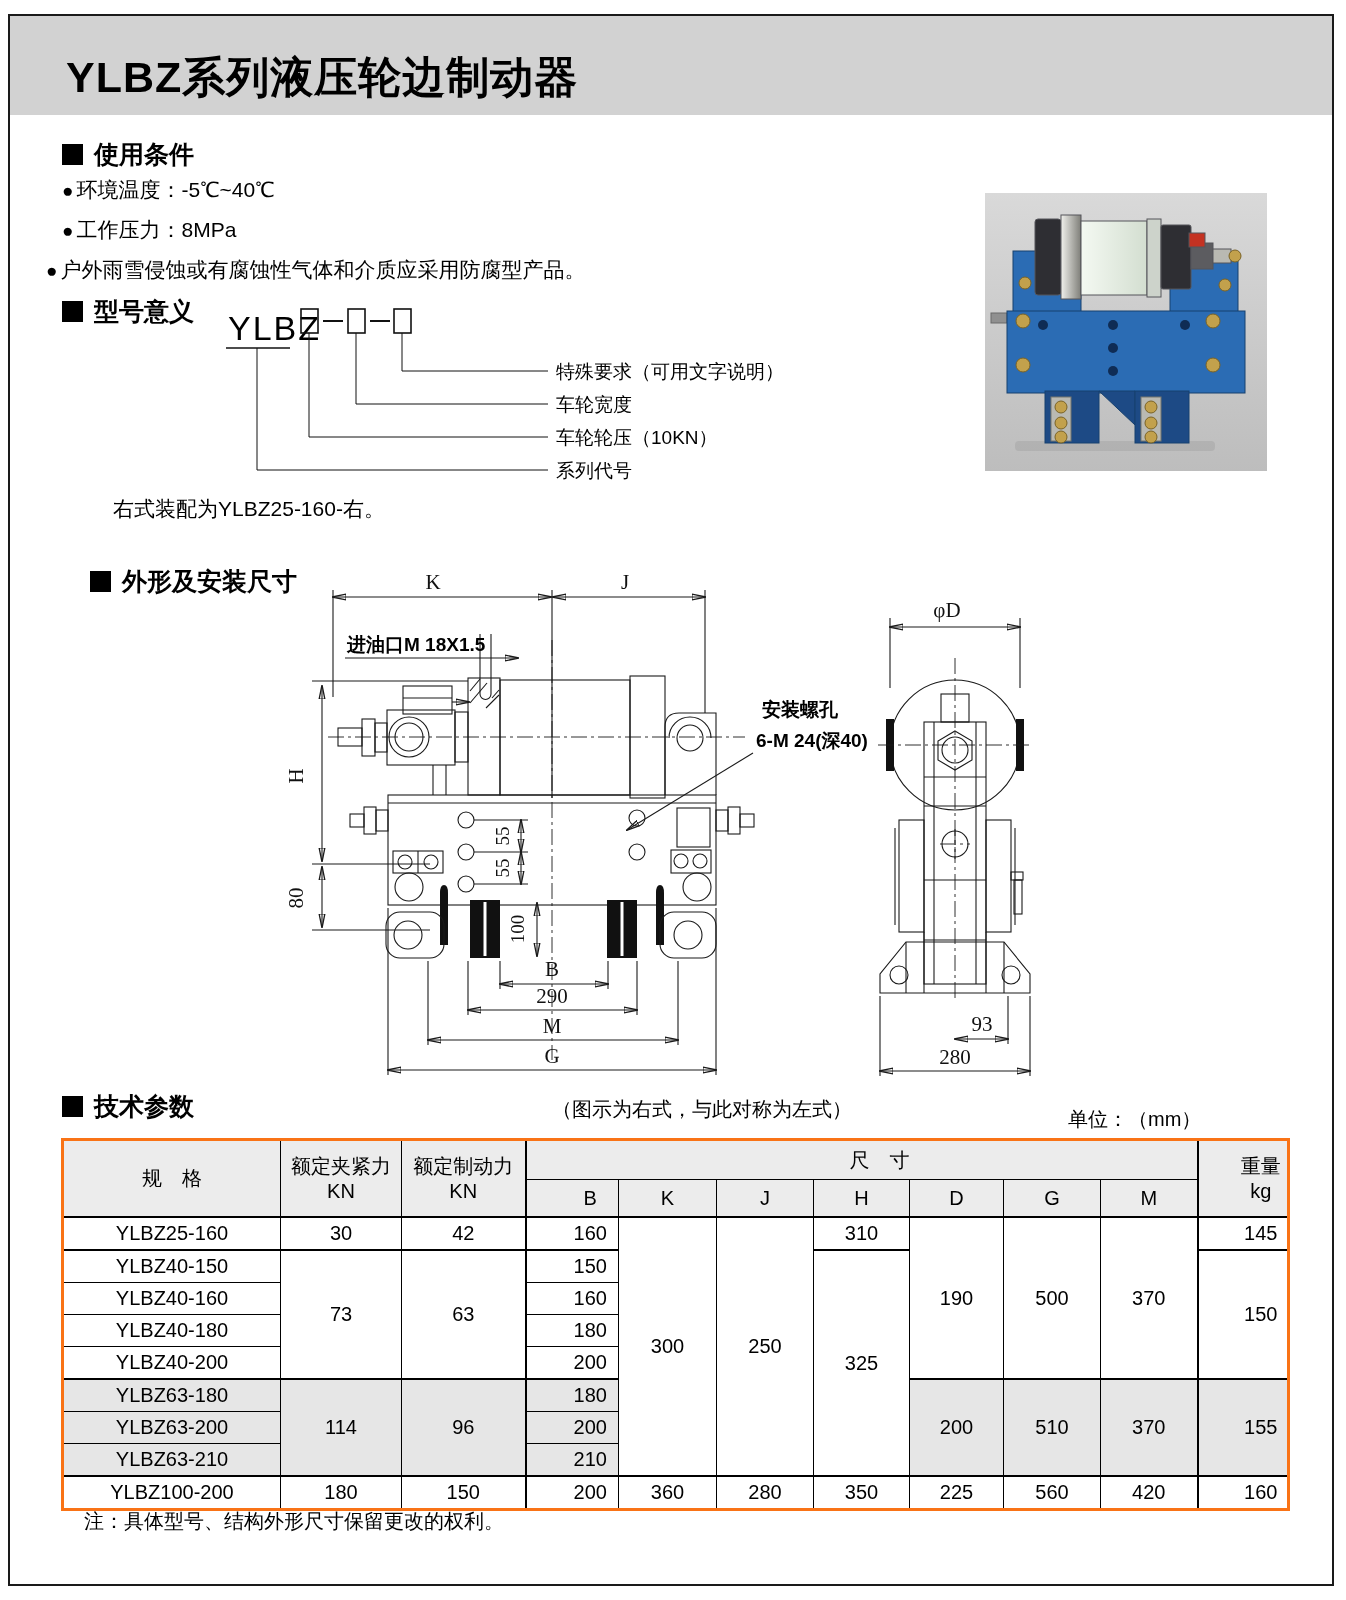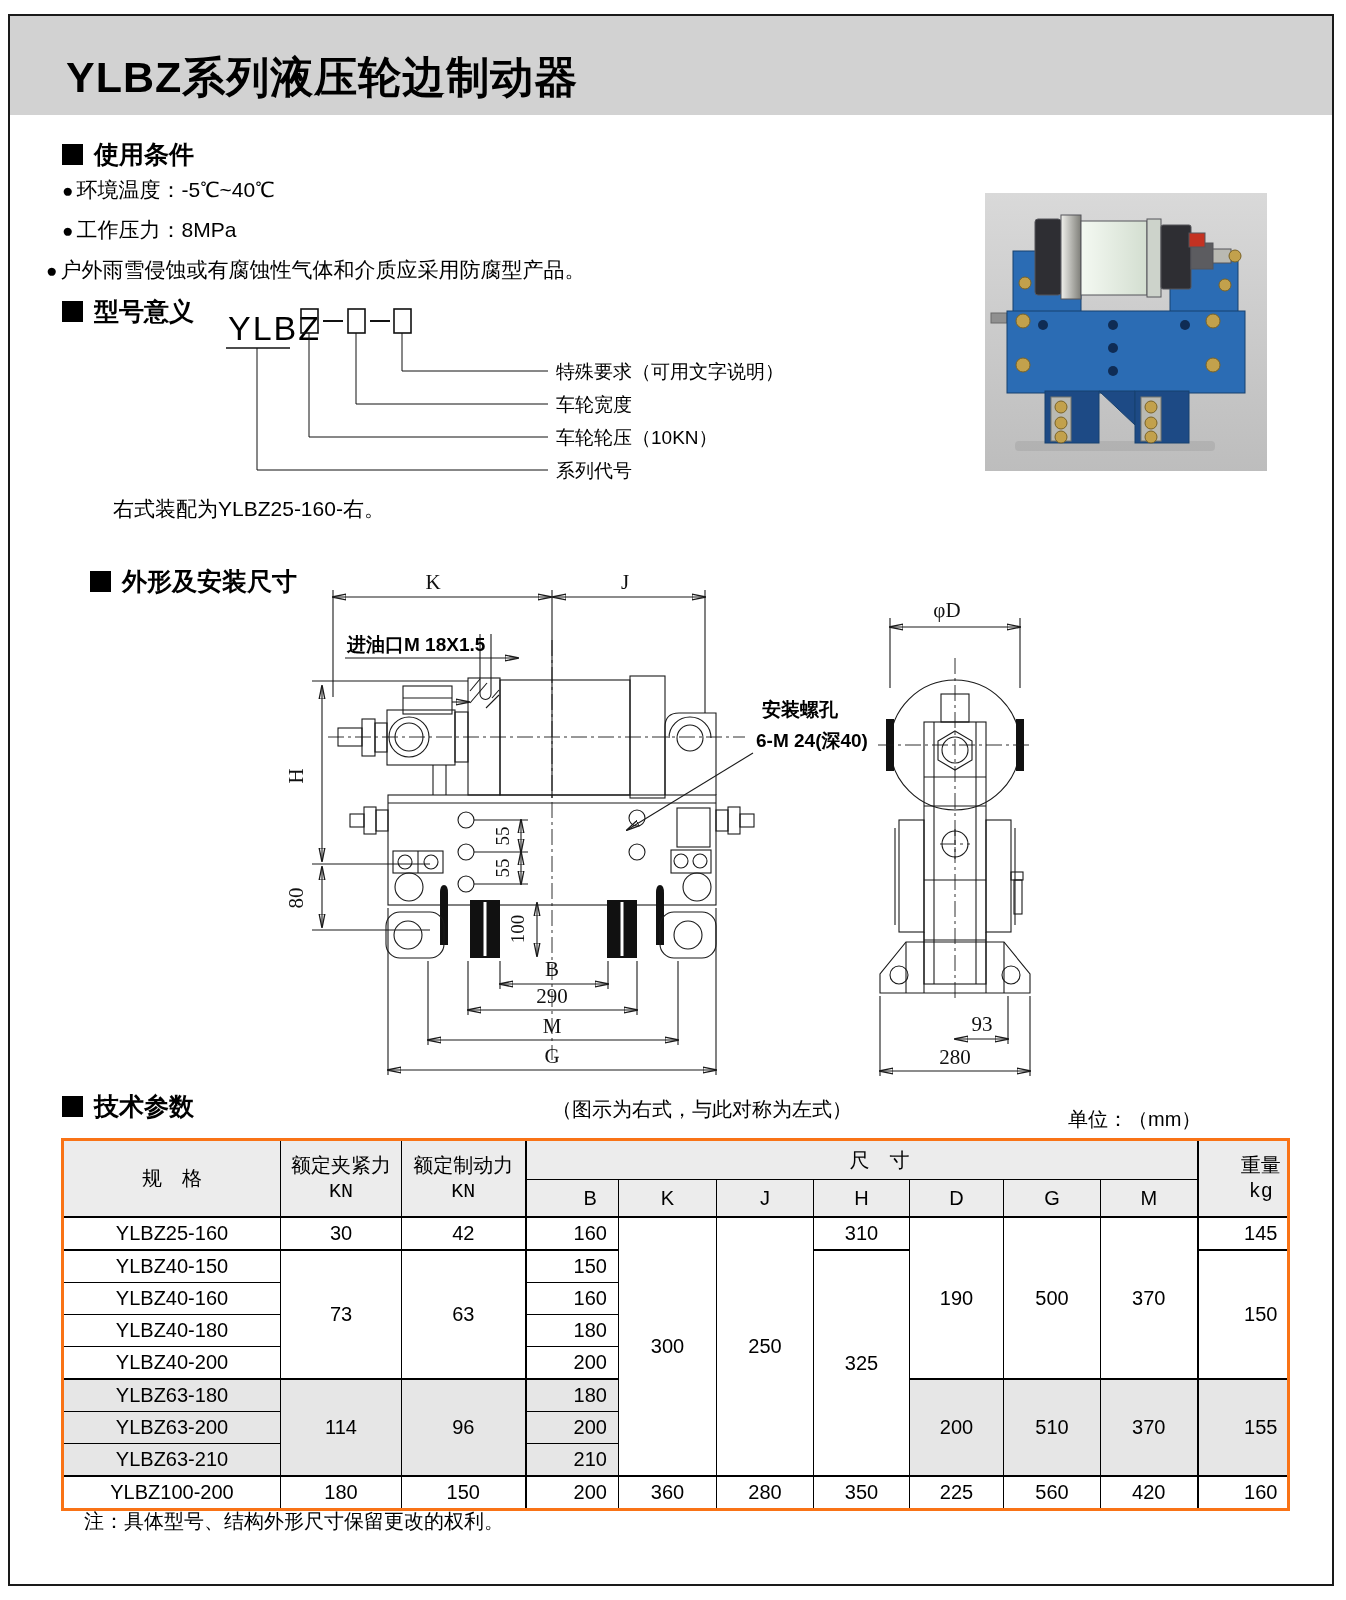--- a/index.html
+++ b/index.html
@@ -36,21 +36,21 @@
   th,td{border:1px solid #000;text-align:center;vertical-align:middle;
         padding:0;font-size:20px;font-weight:400;color:#000;}
   thead th{background:#ececec;}
   thead tr.h1 th{height:38px;}
   thead tr.h2 th{height:36px;}
   tbody td{height:31px;background:#fff;}
   tbody tr:first-child>td{border-top:2.5px solid #000;}
   tr.g2>td{border-top:2.2px solid #000;}
   .vl{border-left:2.5px solid #000;padding-left:36px;}
   td.sh{background:#e6e6e6;}
-  .two{line-height:1.25;font-family:Liberation Mono, monospace;}
+  .two{line-height:1.25;}
   .note{position:absolute;left:84px;top:1508px;font-size:20px;color:#000;}
 </style>
 </head>
 <body>
 
 <div class="frame"></div>
 
 <div class="titlebar">
   <h1>YLBZ系列液压轮边制动器</h1>
 </div>

